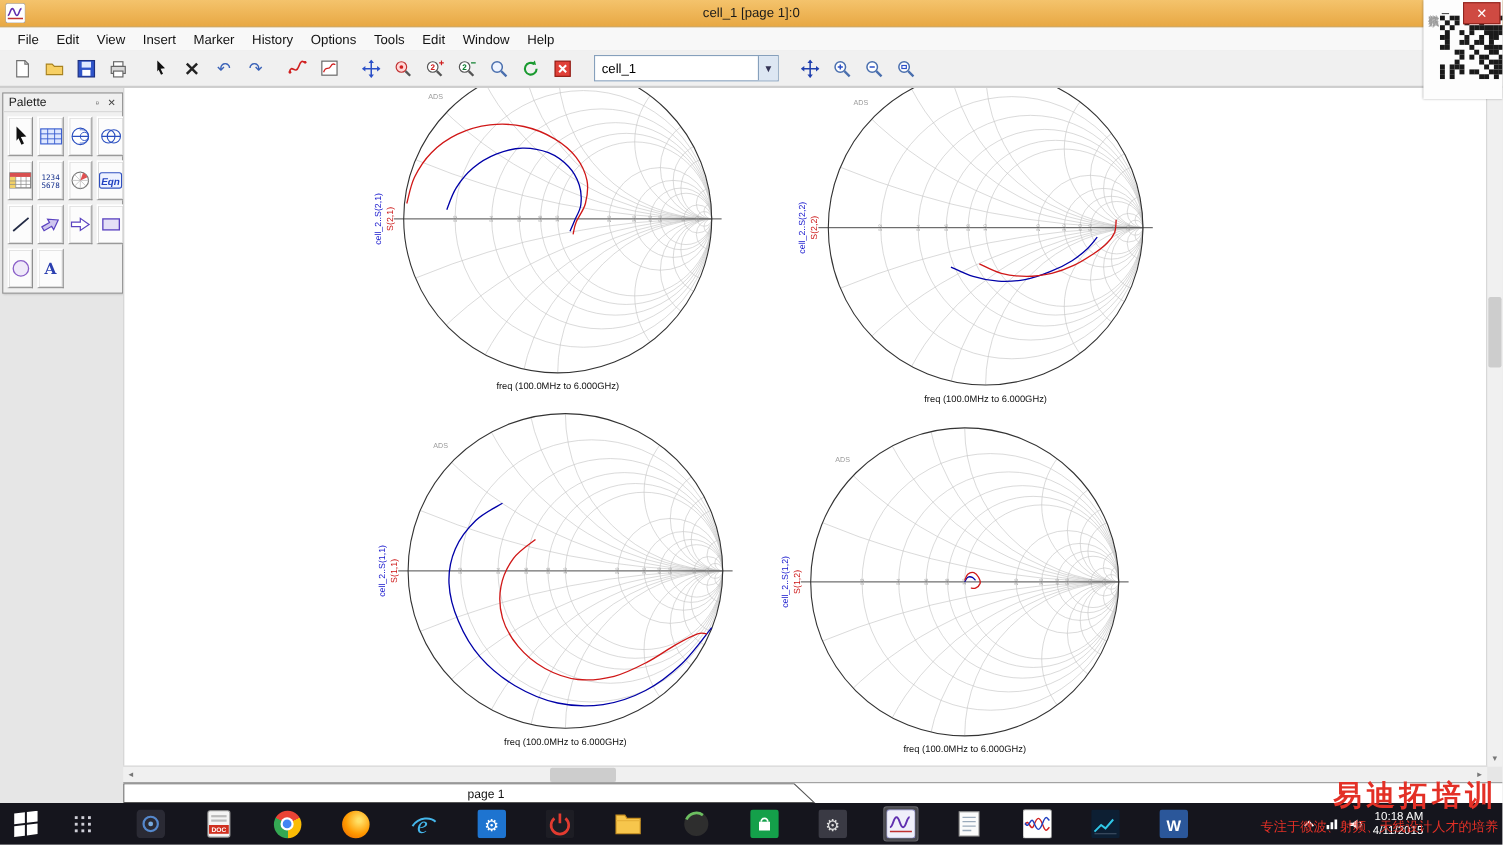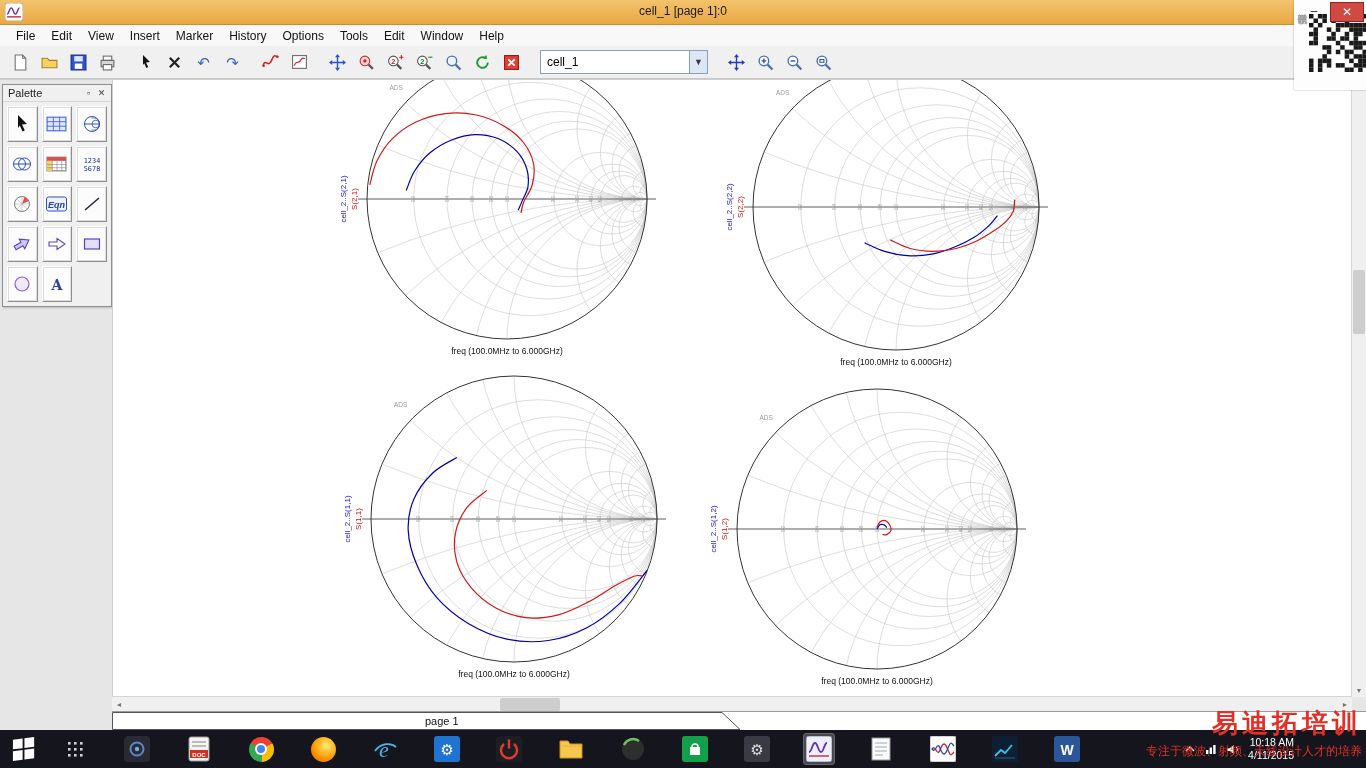--- a/index.html
+++ b/index.html
@@ -45,21 +45,21 @@
     display:flex;align-items:center;justify-content:center;}
   .hscroll .thumb{position:absolute;top:1px;bottom:1px;left:388px;width:60px;background:#cdcdcd;border-radius:2px;}
   .tabstrip{position:absolute;left:112px;right:0;bottom:0;height:18px;background:#fff;border-top:1px solid #9a9a9a;}
   
   .palette{position:absolute;left:2px;top:4px;width:108px;background:#f0f0f0;
     border:1px solid #8e8e8e;box-shadow:1px 1px 2px rgba(0,0,0,.2);}
   .palette-title{height:16px;font-size:11px;color:#222;display:flex;align-items:center;
     padding:0 3px 0 5px;border-bottom:1px solid #d6d6d6;}
   .palette-title .sp{flex:1;}
   .palette-title .tbtn{width:13px;text-align:center;font-size:9px;color:#444;}
-  .palette-grid{display:grid;grid-template-columns:1fr 1fr 1fr;gap:4px;padding:4px;}
+  .palette-grid{display:grid;grid-template-columns:1fr 1fr 1fr 1fr;gap:4px;padding:4px;}
   .pal-btn{height:34px;background:#fcfcfc;border:1px solid;border-color:#ffffff #8f8f8f #8f8f8f #ffffff;
     box-shadow:inset 0 0 0 1px #dcdcdc;display:flex;align-items:center;justify-content:center;}
   
   .taskbar{position:absolute;left:0;right:0;bottom:0;height:38px;background:#15151d;z-index:45;}
   .task-items{position:absolute;left:4px;top:0;height:38px;display:flex;align-items:center;gap:32px;}
   .task-item{width:30px;height:30px;display:flex;align-items:center;justify-content:center;border-radius:2px;}
   .task-item.start{width:40px;margin-right:-16px;}
   .task-item.active{background:rgba(255,255,255,.22);outline:1px solid rgba(255,255,255,.35);}
   .tray{position:absolute;right:72px;top:0;height:38px;display:flex;align-items:center;gap:9px;z-index:70;}
   .clock{color:#fff;font-size:10.5px;text-align:right;line-height:13px;}

